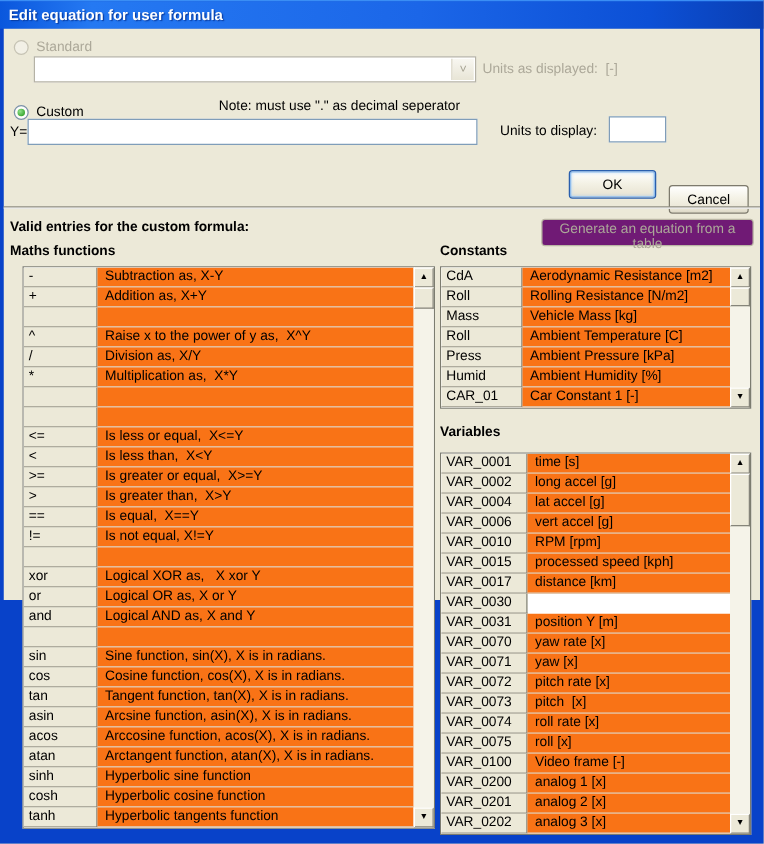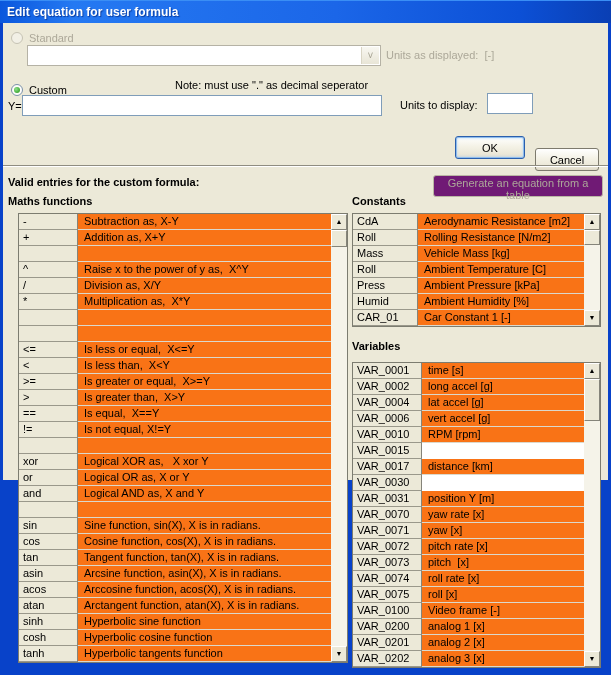--- a/index.html
+++ b/index.html
@@ -346,20 +346,21 @@
           <div class="grid-row">
             <div class="cell-fixed">VAR_0006</div>
             <div class="cell-data">vert accel [g]</div>
           </div>
           <div class="grid-row">
             <div class="cell-fixed">VAR_0010</div>
             <div class="cell-data">RPM [rpm]</div>
           </div>
           <div class="grid-row">
             <div class="cell-fixed">VAR_0015</div>
+            <div class="cell-data">processed speed [kph]</div>
           </div>
           <div class="grid-row">
             <div class="cell-fixed">VAR_0017</div>
             <div class="cell-data">distance [km]</div>
           </div>
           <div class="grid-row">
             <div class="cell-fixed">VAR_0030</div>
           </div>
           <div class="grid-row">
             <div class="cell-fixed">VAR_0031</div>

